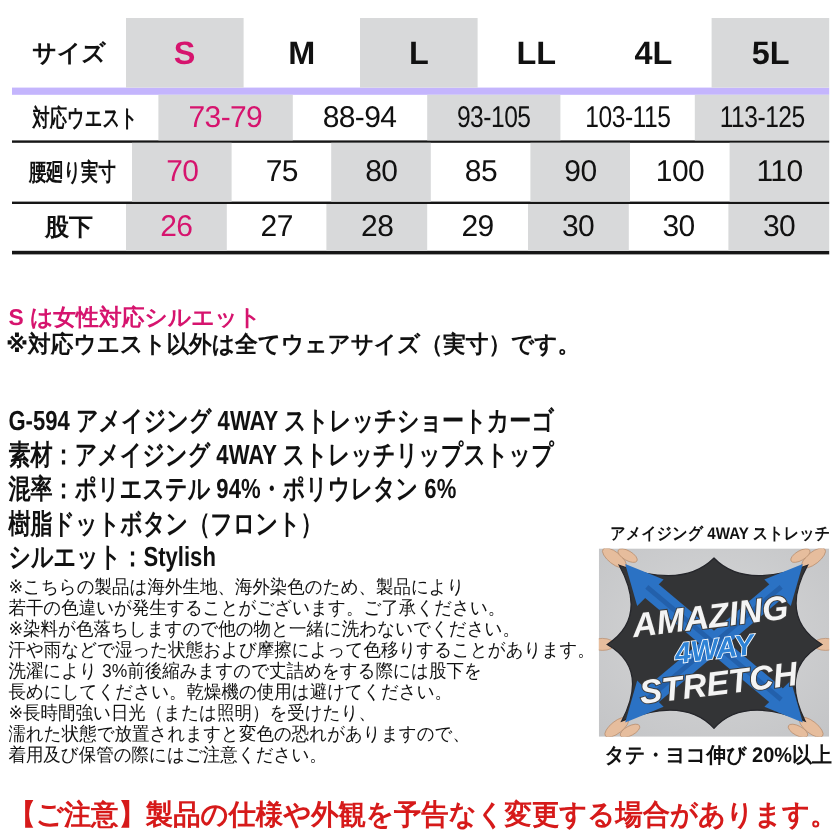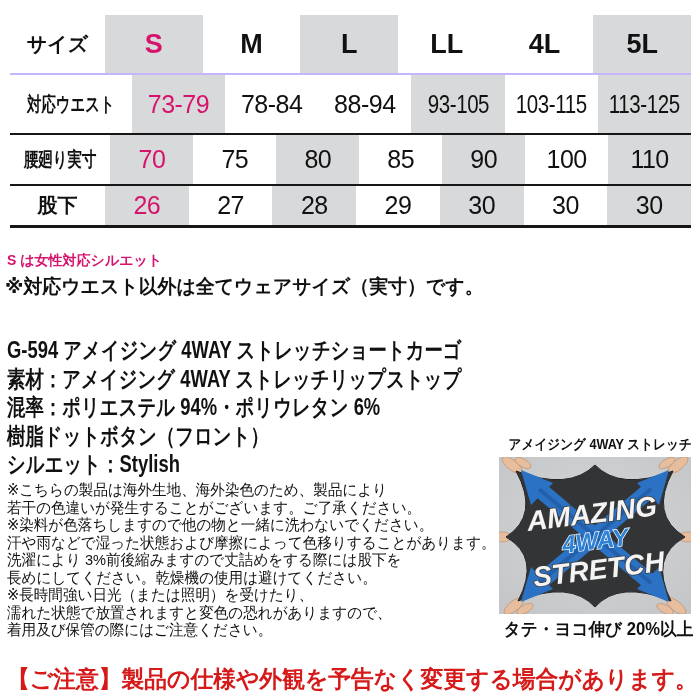--- a/index.html
+++ b/index.html
@@ -7,37 +7,37 @@
     width:700px;height:700px;position:relative;background:#ffffff;
     font-family:"Liberation Sans","DejaVu Sans",sans-serif;color:#111;
     overflow:hidden;
   }
   .abs{position:absolute;}
 
   
   .size-table{position:absolute;left:10px;top:15px;width:681px;}
   .trow{display:flex;box-sizing:border-box;justify-content:space-between;}
   .trow:nth-child(1){height:58px;}
-  .trow:nth-child(2){height:60px;border-top:2px solid #c4b5fd;}
+  .trow:nth-child(2){height:44px;border-top:6px solid #c4b5fd;}
   .trow:nth-child(3){height:51px;border-top:2px solid #161616;}
   .trow:nth-child(4){height:44px;border-top:2px solid #161616;border-bottom:3px solid #161616;}
   .tcell{flex:1 1 0;display:flex;align-items:center;justify-content:center;overflow:visible;}
   .tcell.rlabel{flex:0 0 95px;}
   .tcell span{white-space:nowrap;display:inline-block;}
   .corner span{font-size:22px;font-weight:bold;}
   .shead span{font-size:27px;font-weight:bold;}
   .rlabel span{font-size:20px;font-weight:bold;}
   .val span{font-size:25px;font-weight:500;letter-spacing:-0.5px;}
   .gray{background:var(--band-gray,#d8d9da);}
   .pink{color:var(--pink,#d6146e);}
   .cond span{transform:scaleX(0.82);}
   .cond-label span{transform:scaleX(0.72);}
 
   
-  .note-pink{left:7px;top:252px;font-size:14px;font-weight:bold;color:var(--pink,#d6146e);white-space:nowrap;}
+  .note-pink{left:7px;top:252px;font-size:19px;font-weight:bold;color:var(--pink,#d6146e);white-space:nowrap;}
   .note-black{left:5px;top:273px;font-size:19.5px;font-weight:bold;white-space:nowrap;transform:scaleX(0.97);transform-origin:left;}
 
   
   .product{left:7px;top:336px;}
   .product .pline{font-size:23px;font-weight:bold;line-height:28.5px;white-space:nowrap;transform:scaleX(0.8);transform-origin:left;}
 
   
   .care{left:7px;top:481px;width:502px;}
   .care .cline{font-size:15.5px;font-weight:500;line-height:17.5px;white-space:nowrap;transform:scaleX(0.94);transform-origin:left;}
 
@@ -76,23 +76,20 @@
       <div class="tcell shead gray">
         <span>5L</span>
       </div>
     </div>
     <div class="trow">
       <div class="tcell rlabel cond-label">
         <span>対応ウエスト</span>
       </div>
       <div class="tcell val gray pink">
         <span>73-79</span>
-      </div>
-      <div class="tcell val">
-        <span>78-84</span>
       </div>
       <div class="tcell val">
         <span>88-94</span>
       </div>
       <div class="tcell val gray cond">
         <span>93-105</span>
       </div>
       <div class="tcell val cond">
         <span>103-115</span>
       </div>

